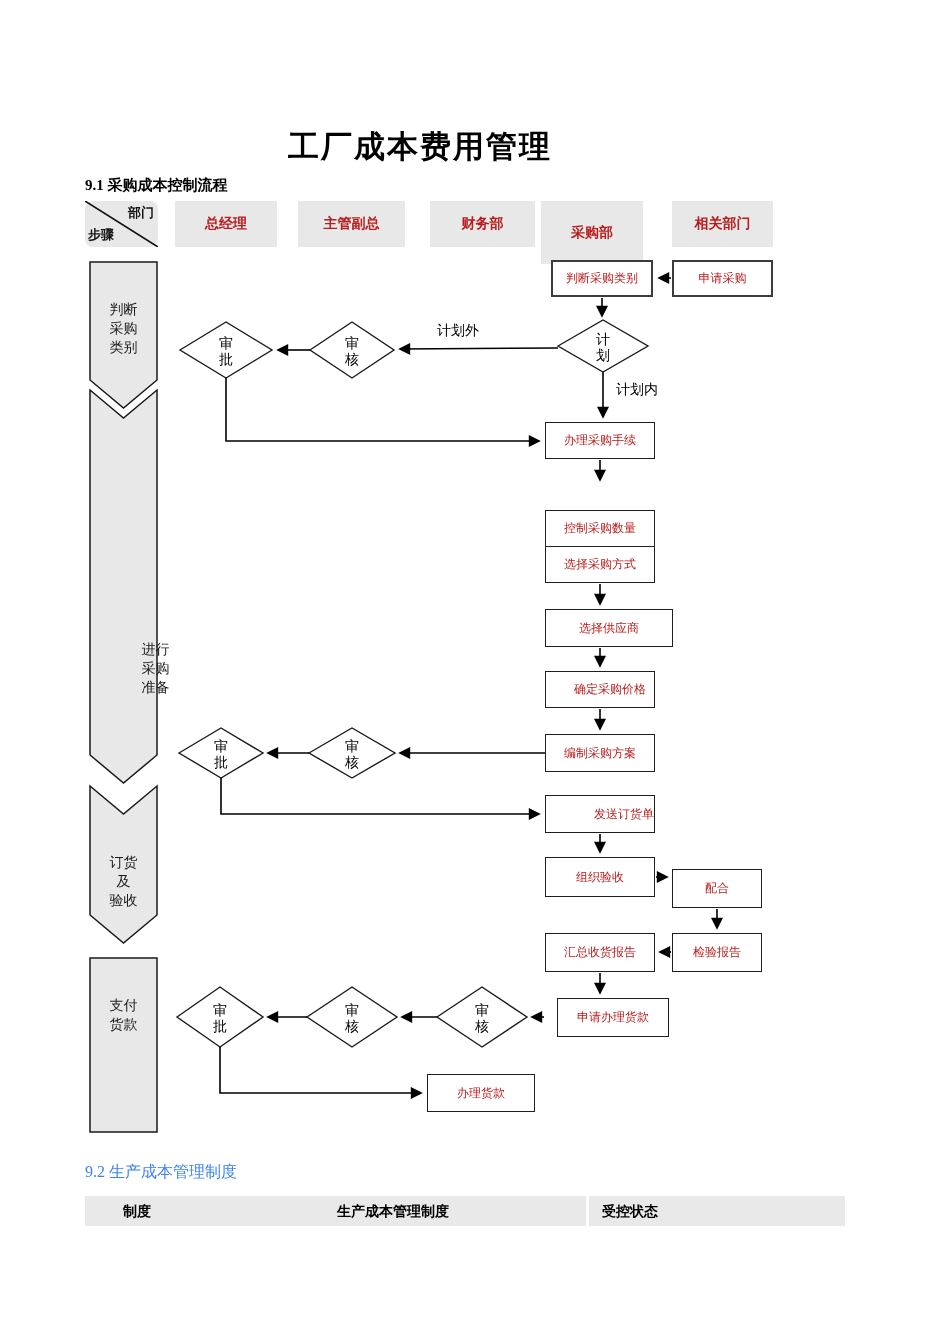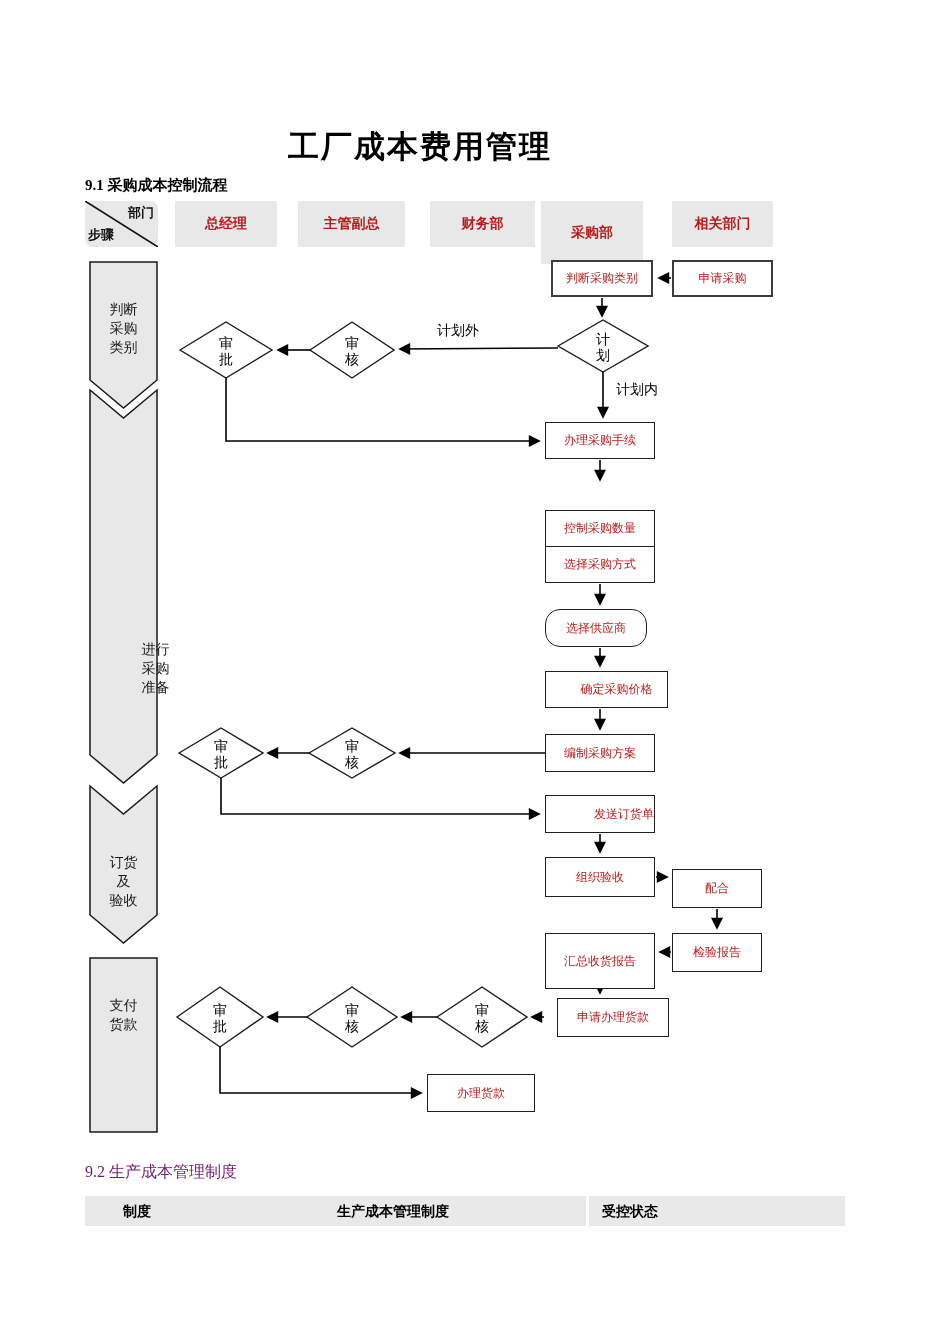--- a/index.html
+++ b/index.html
@@ -2,21 +2,21 @@
 <html><head>
 <meta charset="utf-8">
 <style>
   html,body{margin:0;padding:0;background:#fff;}
   .page{position:relative;width:950px;height:1344px;background:#fff;overflow:hidden;
         font-family:"Liberation Sans",sans-serif;color:#111;}
   .abs{position:absolute;}
   .title{font-family:"Liberation Serif",serif;font-weight:bold;font-size:31px;
          text-align:center;letter-spacing:2px;color:#000;}
   .h1{font-family:"Liberation Serif",serif;font-weight:bold;font-size:15px;color:#000;}
-  .h2{font-family:"Liberation Serif",serif;font-weight:normal;font-size:16px;color:#701a75;text-align:center;}
+  .h2{font-family:"Liberation Serif",serif;font-weight:normal;font-size:16px;color:#3b82f6;text-align:center;}
   .hdrcell{background:#e8e8e8;display:flex;align-items:center;justify-content:center;
            font-weight:bold;font-size:14px;color:#b91c1c;}
   .cornercell{background:#e8e8e8;border-radius:8px;}
   .corner-top{position:absolute;top:3px;right:4px;font-weight:bold;font-size:13px;}
   .corner-bot{position:absolute;bottom:3px;left:3px;font-weight:bold;font-size:13px;}
   .fbox{background:#fff;border:2px solid #3c3c3c;display:flex;align-items:center;
         justify-content:center;font-size:12px;color:#b91c1c;box-sizing:border-box;}
   .fbox.thin{border:1.5px solid #1f1f1f;}
   .dlabel{width:44px;text-align:center;font-size:14px;line-height:16px;color:#000;}
   .stagelabel{width:67px;text-align:center;font-size:14px;line-height:19px;color:#1a1a1a;}
@@ -116,27 +116,27 @@
   <div class="abs stagelabel" style="left:90px;top:996px;">
     <div>支付</div>
     <div>货款</div>
   </div>
 
   <div class="abs fbox" style="left:551px;top:260px;width:102px;height:37px;">判断采购类别</div>
   <div class="abs fbox" style="left:672px;top:260px;width:101px;height:37px;">申请采购</div>
   <div class="abs fbox thin" style="left:545px;top:422px;width:110px;height:37px;">办理采购手续</div>
   <div class="abs fbox thin" style="left:545px;top:485px;width:110px;height:37px;margin-top:25px;">控制采购数量</div>
   <div class="abs fbox thin" style="left:545px;top:546px;width:110px;height:37px;">选择采购方式</div>
-  <div class="abs fbox thin" style="left:545px;top:609px;width:102px;height:38px;border-radius:15px;">选择供应商</div>
-  <div class="abs fbox thin" style="left:545px;top:671px;width:123px;height:37px;padding-left:20px;">确定采购价格</div>
+  <div class="abs fbox thin" style="left:545px;top:609px;width:128px;height:38px;">选择供应商</div>
+  <div class="abs fbox thin" style="left:545px;top:671px;width:110px;height:37px;padding-left:20px;">确定采购价格</div>
   <div class="abs fbox thin" style="left:545px;top:734px;width:110px;height:38px;">编制采购方案</div>
   <div class="abs fbox thin" style="left:545px;top:795px;width:110px;height:38px;padding-left:48px;">发送订货单</div>
   <div class="abs fbox thin" style="left:545px;top:857px;width:110px;height:40px;">组织验收</div>
   <div class="abs fbox thin" style="left:672px;top:869px;width:90px;height:39px;">配合</div>
-  <div class="abs fbox thin" style="left:545px;top:933px;width:110px;height:56px;">汇总收货报告</div>
+  <div class="abs fbox thin" style="left:545px;top:933px;width:110px;height:39px;">汇总收货报告</div>
   <div class="abs fbox thin" style="left:672px;top:933px;width:90px;height:39px;">检验报告</div>
   <div class="abs fbox thin" style="left:545px;top:998px;width:112px;height:39px;margin-left:12px;">申请办理货款</div>
   <div class="abs fbox thin" style="left:427px;top:1074px;width:108px;height:38px;">办理货款</div>
 
   <div class="abs dlabel" style="left:581px;top:331px;">
     <div>计</div>
     <div>划</div>
   </div>
   <div class="abs dlabel" style="left:330px;top:335px;">
     <div>审</div>

